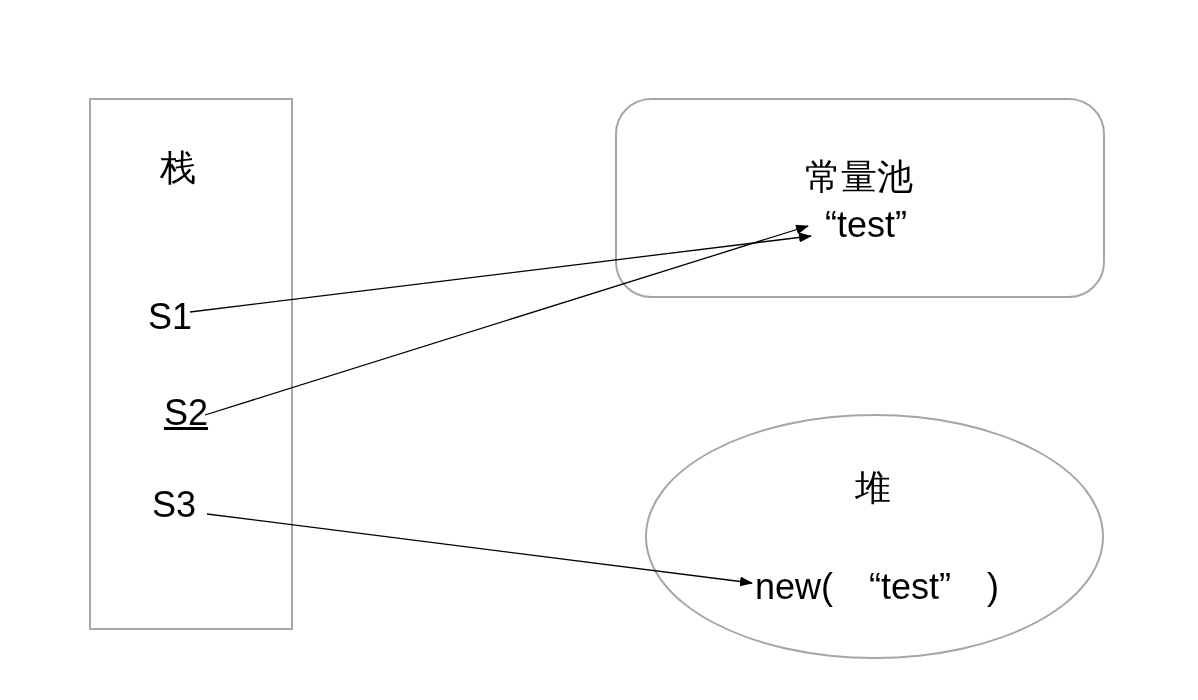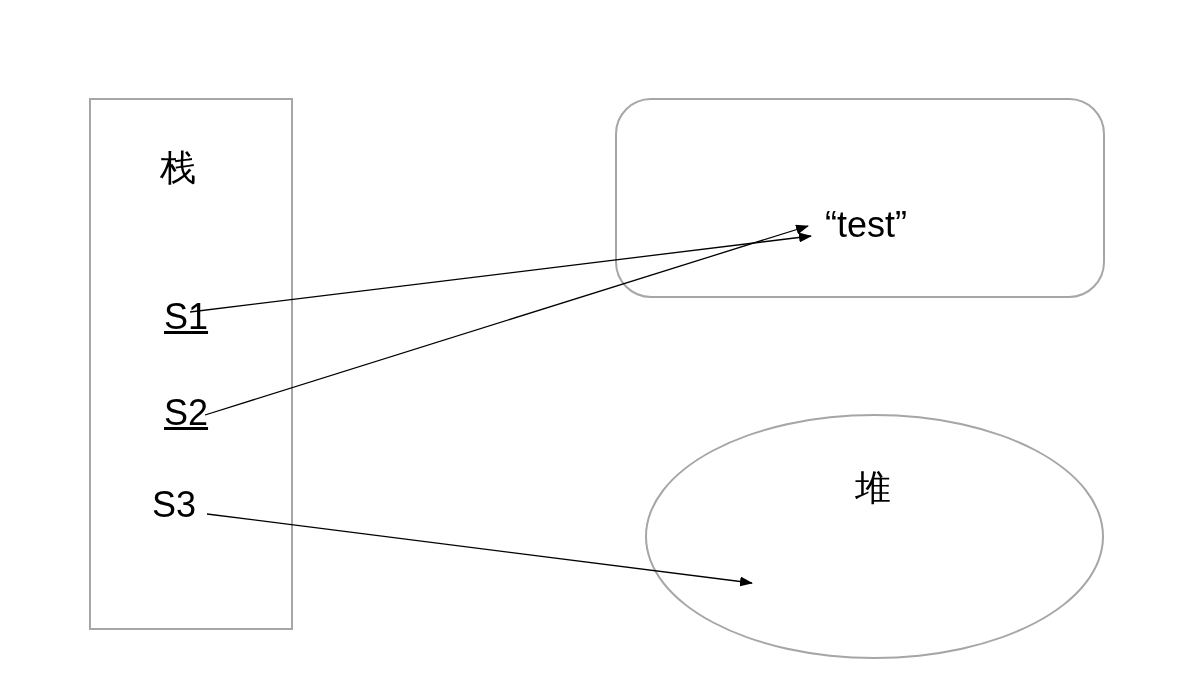--- a/index.html
+++ b/index.html
@@ -48,21 +48,21 @@
   }
   .label {
     position: absolute;
     font-size: 36px;
     line-height: 40px;
     white-space: nowrap;
     color: #000000;
     z-index: 2;
   }
   .stack-label   { left: 160px; top: 148px; }
-  .var-s1        { left: 164px; top: 297px; text-decoration: underline; }
+  .var-s1        { left: 148px; top: 297px; }
   .var-s2        { left: 164px; top: 393px; text-decoration: underline; }
   .var-s3        { left: 152px; top: 485px; }
   .pool-label    { left: 805px; top: 157px; }
   .pool-value    { left: 812px; top: 205px; margin-left: 13px; }
   .heap-label    { left: 855px; top: 468px; }
   .heap-value    { left: 755px; top: 567px; }
 </style>
 </head>
 <body>
 
@@ -79,18 +79,20 @@
     <line x1="207" y1="514" x2="752" y2="583" stroke="#000000" stroke-width="1.3" marker-end="url(#arrowhead)"></line>
   </svg>
 
   <div class="shape stack-box"></div>
   <div class="label stack-label">栈</div>
   <div class="label var-s1">S1</div>
   <div class="label var-s2">S2</div>
   <div class="label var-s3">S3</div>
 
   <div class="shape pool-box"></div>
+  <div class="label pool-label">常量池</div>
   <div class="label pool-value">“test”</div>
 
   <div class="shape heap-ellipse"></div>
   <div class="label heap-label">堆</div>
+  <div class="label heap-value">new(　“test”　)</div>
 
 </div>
 
 </body></html>

